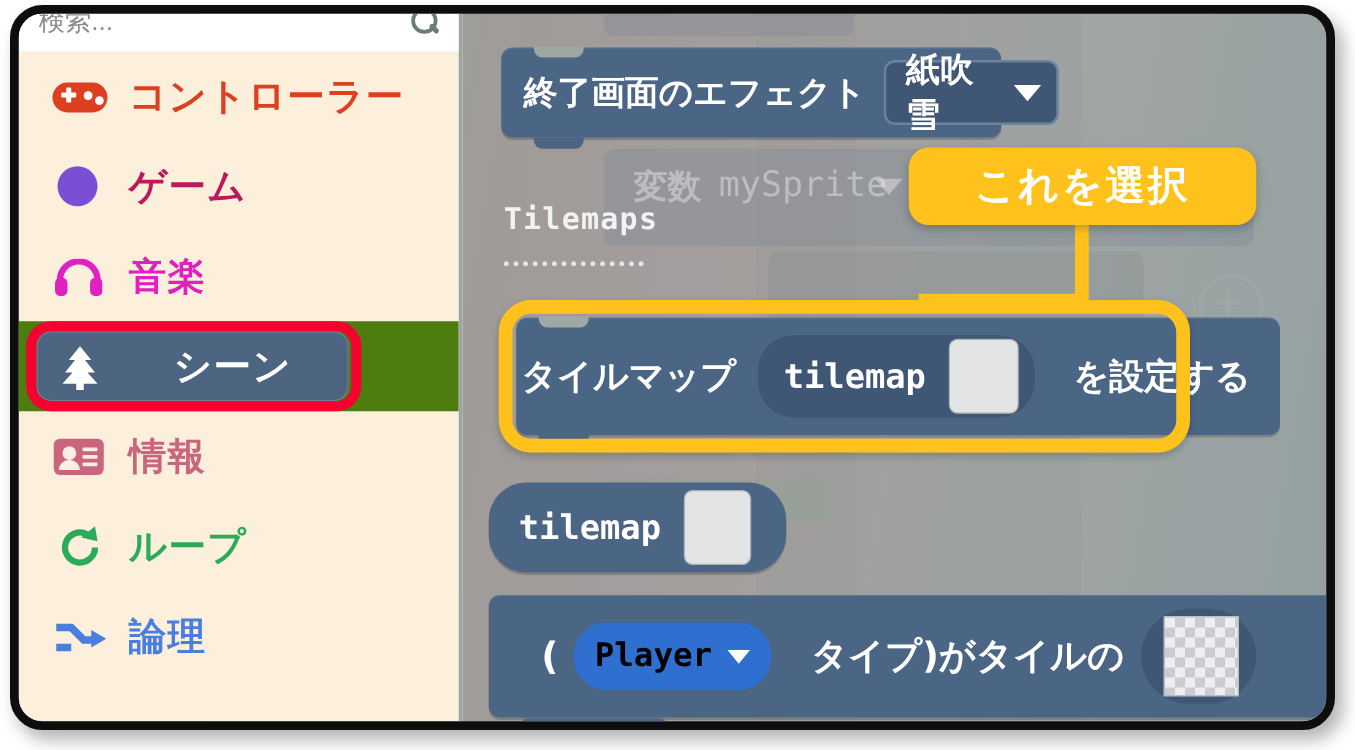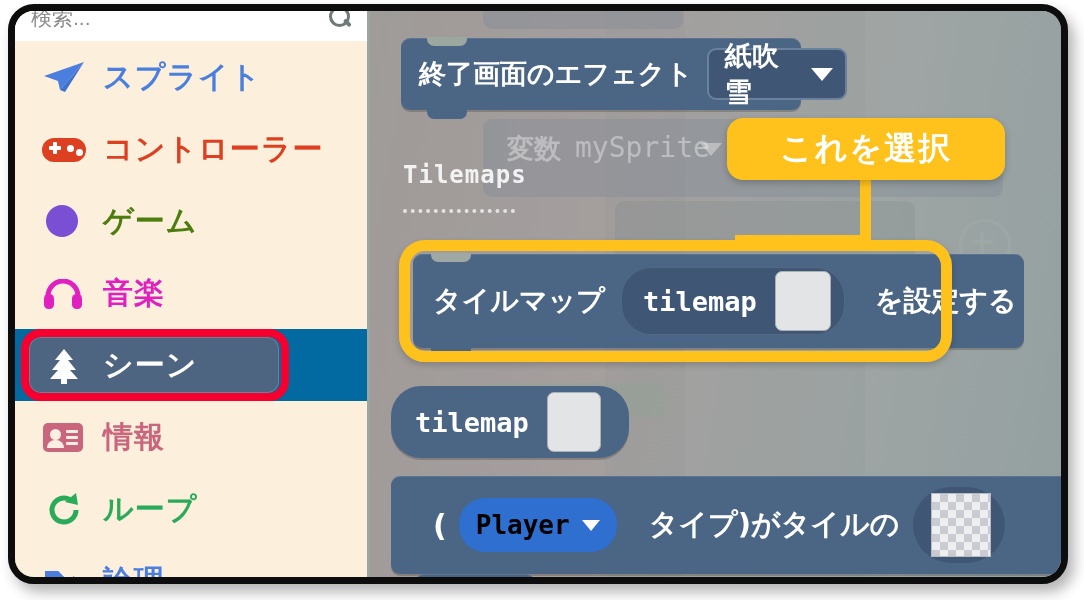--- a/index.html
+++ b/index.html
@@ -76,21 +76,21 @@
   .cat-list{position:absolute;left:0;top:30px;width:352px;}
   .cat{
     position:relative;display:flex;align-items:center;
     height:72px;padding-left:26px;box-sizing:border-box;
   }
   .cat .ico{width:46px;flex:0 0 46px;height:46px;position:relative;margin-right:16px;}
   .cat .lbl{
     font-size:30px;font-weight:bold;letter-spacing:1px;
     font-family:"DejaVu Sans","Liberation Sans",sans-serif;
   }
-  .cat.selected{background:#0369a1;}
+  .cat.selected{background:#4d7c0f;gap:36px;}
   .cat.selected .lbl{color:#ffffff;}
   .sel-pill{
     position:absolute;left:14px;top:8px;width:250px;height:56px;
     border-radius:12px;background:#4e6582;
     box-shadow:inset 0 0 0 1px rgba(255,255,255,.18);
   }
   .sel-ring{
     position:absolute;left:6px;top:0px;width:268px;height:72px;
     border:8px solid #f5002f;border-radius:20px;box-sizing:border-box;
     pointer-events:none;
@@ -236,21 +236,21 @@
     <div class="block" style="left:386px;top:27px;width:400px;height:72px;padding:0 18px;">
       <div class="notch-top"></div>
       <div class="notch-bot"></div>
       <span class="btxt" style="font-size:27px;">終了画面のエフェクト</span>
       <div class="field" style="margin-left:14px;height:52px;padding:0 12px 0 16px;min-width:140px;">
         <span style="font-size:27px;font-weight:bold;">紙吹雪</span>
         <span class="caret"></span>
       </div>
     </div>
 
-    <div class="block" style="left:398px;top:243px;width:611px;height:94px;padding:0 20px;z-index:30;">
+    <div class="block" style="left:398px;top:243px;width:611px;height:94px;padding:0 4px;z-index:30;">
       <div class="notch-top" style="left:18px;background:#9fa8a3;"></div>
       <div class="notch-bot" style="left:18px;"></div>
       <span class="btxt" style="font-size:28px;">タイルマップ</span>
       <div class="reporter" style="margin-left:16px;height:68px;padding:0 14px 0 22px;">
         <span style="font-size:27px;">tilemap</span>
         <span class="tileswatch" style="width:54px;height:58px;margin-left:18px;"></span>
       </div>
       <span class="btxt" style="font-size:28px;margin-left:30px;">を設定する</span>
     </div>
     <div class="hl-ring" style="left:384px;top:229px;width:553px;height:122px;"></div>
@@ -281,46 +281,37 @@
 
   <div class="toolbox">
 
     <div class="searchbar">
       <input type="text" placeholder="検索..." style="">
       <span class="search-ico"></span>
     </div>
 
     <div class="cat-list">
 
-      <div class="cat">
-        <span class="ico">
-          <svg class="ico-paper" viewBox="0 0 40 30">
-            <polygon points="0,14 40,0 16,28 14,19" fill="#4a7fe0"></polygon>
-            <polygon points="16,28 40,0 21,30" fill="#3f71cf"></polygon>
-          </svg>
-        </span>
-        <span class="lbl" style="color:#4a7fe0;">スプライト</span>
-      </div>
 
       <div class="cat">
         <span class="ico">
           <span class="ico-gamepad">
             <span class="gx"></span>
                 <span class="gb1"></span>
                 <span class="gb2"></span>
           </span>
         </span>
         <span class="lbl" style="color:#dd4021;">コントローラー</span>
       </div>
 
       <div class="cat">
         <span class="ico">
               <span class="ico-circle"></span>
             </span>
-        <span class="lbl" style="color:#4d7c0f;">ゲーム</span>
+        <span class="lbl" style="color:#be185d;">ゲーム</span>
       </div>
 
       <div class="cat">
         <span class="ico">
           <svg class="ico-head" viewBox="0 0 38 30">
             <path d="M4 24 v-7 a15 15 0 0 1 30 0 v7" fill="none" stroke="#e020c0" stroke-width="5"></path>
             <rect x="0" y="15" width="10" height="15" rx="4.5" fill="#e020c0"></rect>
             <rect x="28" y="15" width="10" height="15" rx="4.5" fill="#e020c0"></rect>
           </svg>
         </span>

